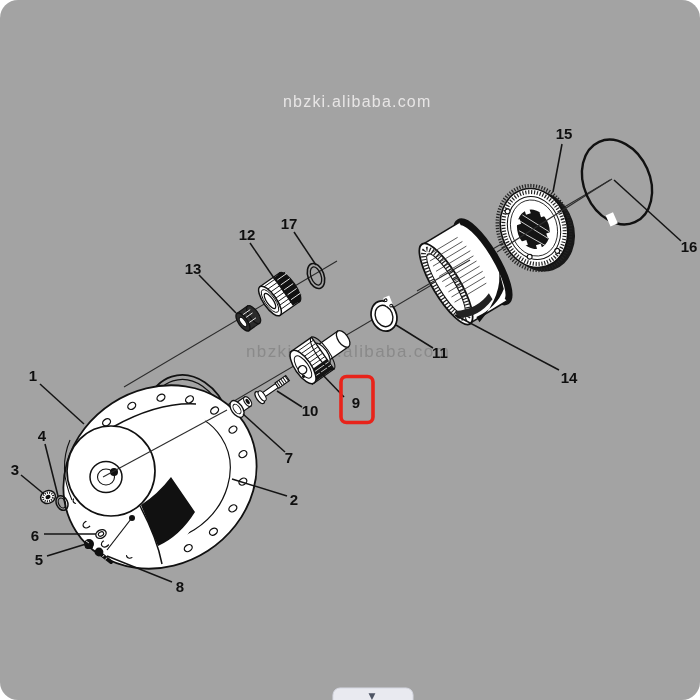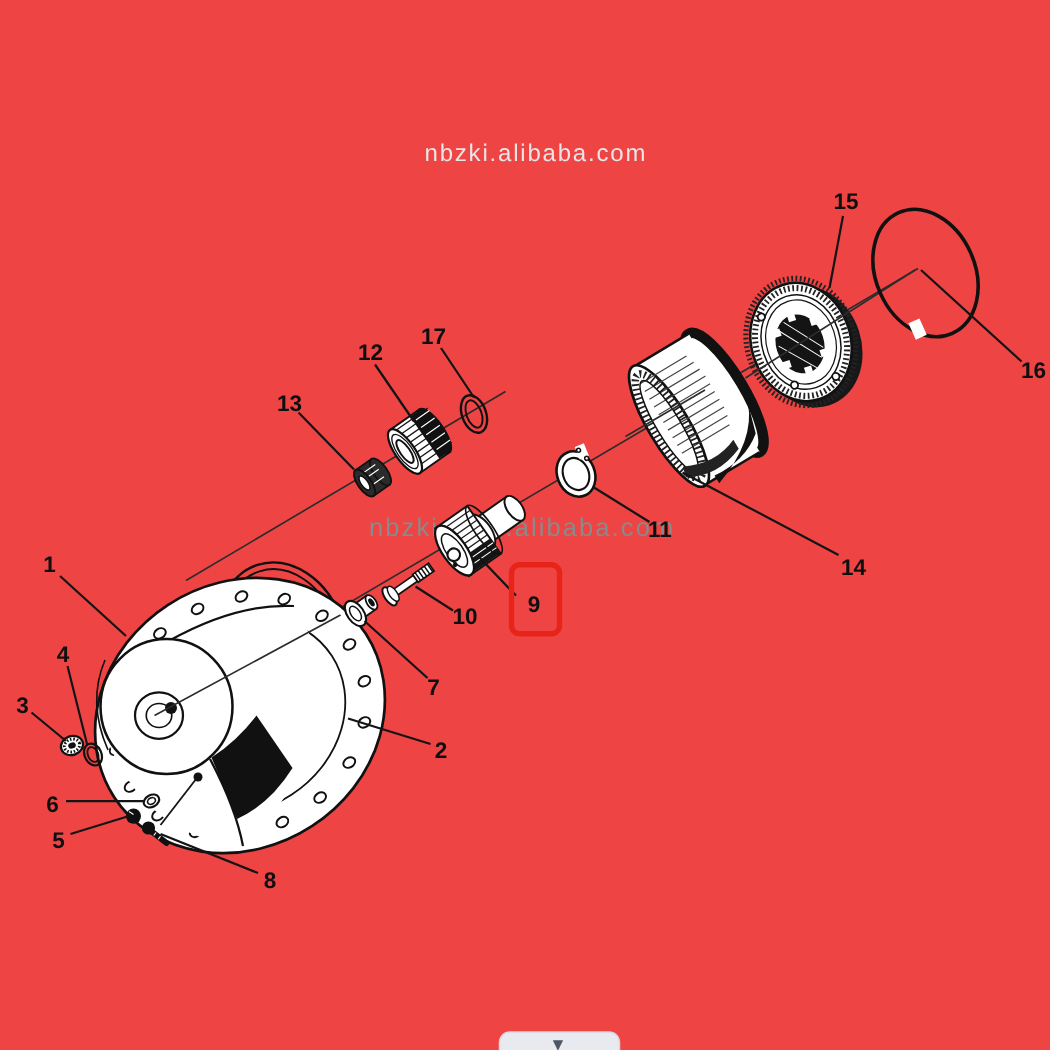--- a/index.html
+++ b/index.html
@@ -1,17 +1,17 @@
 <!DOCTYPE html>
 <html><head>
 <meta charset="utf-8">
 <style>
   html,body{margin:0;padding:0;background:#ffffff;}
-  .canvas{position:relative;width:700px;height:700px;background:#ef4444;overflow:hidden;
-          font-family:"Liberation Sans",sans-serif;}
+  .canvas{position:relative;width:700px;height:700px;background:#a3a3a3;overflow:hidden;
+          font-family:"Liberation Sans",sans-serif;border-radius:18px;}
   svg text.part-label{font-family:"Liberation Sans",sans-serif;font-weight:bold;font-size:15px;fill:#0f0f0f;}
   svg text.wm{font-family:"Liberation Sans",sans-serif;}
   svg text.wm-top{font-size:16px;letter-spacing:1.2px;fill:#e7e5e5;}
   svg text.wm-mid{font-size:17px;letter-spacing:1.4px;fill:#8a8a8a;}
   .scrolltab-tri{font-size:9px;fill:#4e5564;font-family:"DejaVu Sans",sans-serif;}
 </style>
 </head>
 <body>
 
 <div class="canvas">

